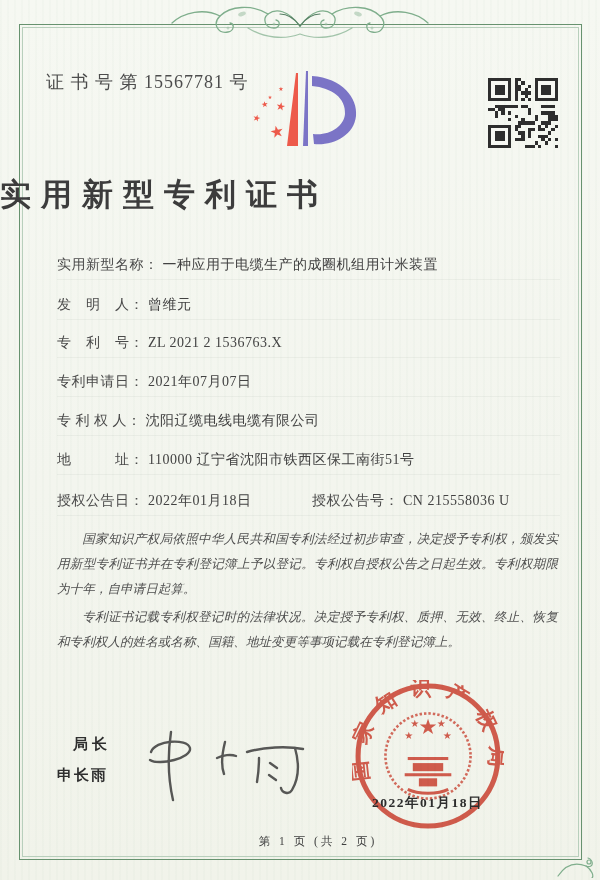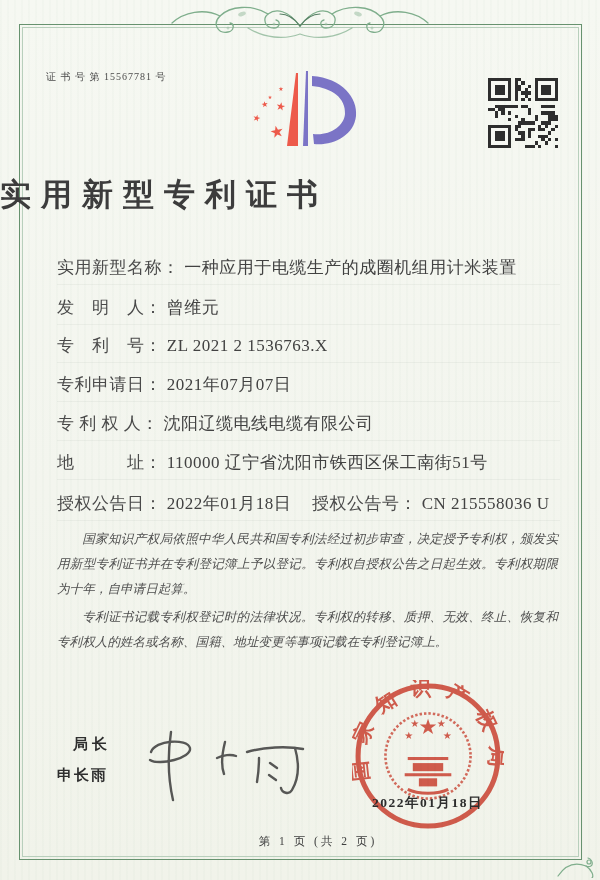--- a/index.html
+++ b/index.html
@@ -9,28 +9,28 @@
     font-family:"Liberation Serif","DejaVu Serif",serif;
   }
   .paper{position:absolute;inset:0;
     background:linear-gradient(180deg,#f6f8f2 0%,#f3f5ee 55%,#f1f3ea 100%);}
   .paper::before{content:"";position:absolute;inset:0;
     background:repeating-linear-gradient(90deg,rgba(130,170,140,.035) 0 2px,transparent 2px 7px);}
   .frame-outer{position:absolute;left:19px;top:24px;right:18px;bottom:20px;
     border:1.6px solid #67926f;}
   .frame-inner{position:absolute;left:2px;top:2px;right:2px;bottom:2px;
     border:1px solid #b8cfbc;}
-  .cert-no{position:absolute;left:46px;top:70px;font-size:10px;color:#4c4c4c;letter-spacing:1px;}
+  .cert-no{position:absolute;left:46px;top:70px;font-size:18px;color:#4c4c4c;letter-spacing:1px;}
   .flourish{position:absolute;left:168px;top:2px;}
   .corner-orn{position:absolute;left:556px;top:836px;}
   .logo{position:absolute;left:236px;top:64px;}
   .qr{position:absolute;left:488px;top:78px;}
   .title{position:absolute;left:0;right:0;top:174px;
     font-size:31px;font-weight:700;letter-spacing:10px;color:#3c3c3c;}
-  .frow{position:absolute;left:57px;right:40px;font-size:17px;color:#474747;
+  .frow{position:absolute;left:57px;right:40px;font-size:14px;color:#474747;
     letter-spacing:.5px;padding-bottom:5px;border-bottom:1px solid rgba(90,100,90,.06);}
   .flabel{display:inline-block;min-width:84px;color:#4a4a4a;}
   .fvalue{color:#424242;}
   .grant-right{position:absolute;left:232px;top:0;margin-left:23px;}
   .paras{position:absolute;left:57px;right:42px;top:527px;}
   .paras p{margin:0 0 3px 0;text-indent:2em;font-size:12.6px;line-height:25px;
     text-align:justify;color:#4f4f4f;font-style:italic;}
   .signer-title{position:absolute;left:73px;top:735px;font-size:15px;letter-spacing:4px;
     color:#2f2f2f;font-family:"Liberation Sans","DejaVu Sans",sans-serif;font-weight:600;}
   .signer-name{position:absolute;left:57px;top:766px;font-size:15px;letter-spacing:2px;
@@ -242,21 +242,21 @@
     <span class="fvalue">2022年01月18日</span>
   </span>
   <span class="grant-right">
     <span class="flabel" style="min-width:0">授权公告号：</span>
     <span class="fvalue">CN 215558036 U</span>
   </span>
 </div>
 
 <div class="paras">
   <p>国家知识产权局依照中华人民共和国专利法经过初步审查，决定授予专利权，颁发实用新型专利证书并在专利登记簿上予以登记。专利权自授权公告之日起生效。专利权期限为十年，自申请日起算。</p>
-  <p>专利证书记载专利权登记时的法律状况。专利权的转移、质押、无效、终止、恢复和专利权人的姓名或名称、国籍、地址变更等事项记载在专利登记簿上。</p>
+  <p>专利证书记载专利权登记时的法律状况。决定授予专利权、质押、无效、终止、恢复和专利权人的姓名或名称、国籍、地址变更等事项记载在专利登记簿上。</p>
 </div>
 
 <div class="signer-title">局长</div>
 <div class="signer-name">申长雨</div>
 
 <svg class="signature" width="190" height="90" viewBox="0 0 190 90">
   <g stroke="#3c3c3c" stroke-width="2.4" fill="none" stroke-linecap="round" opacity=".85">
     <path d="M36,14 C33,34 33,60 38,82"></path>
     <path d="M16,34 C20,22 52,20 55,30 C57,40 24,48 15,42"></path>
     <path d="M90,24 C87,36 86,48 89,56"></path>

